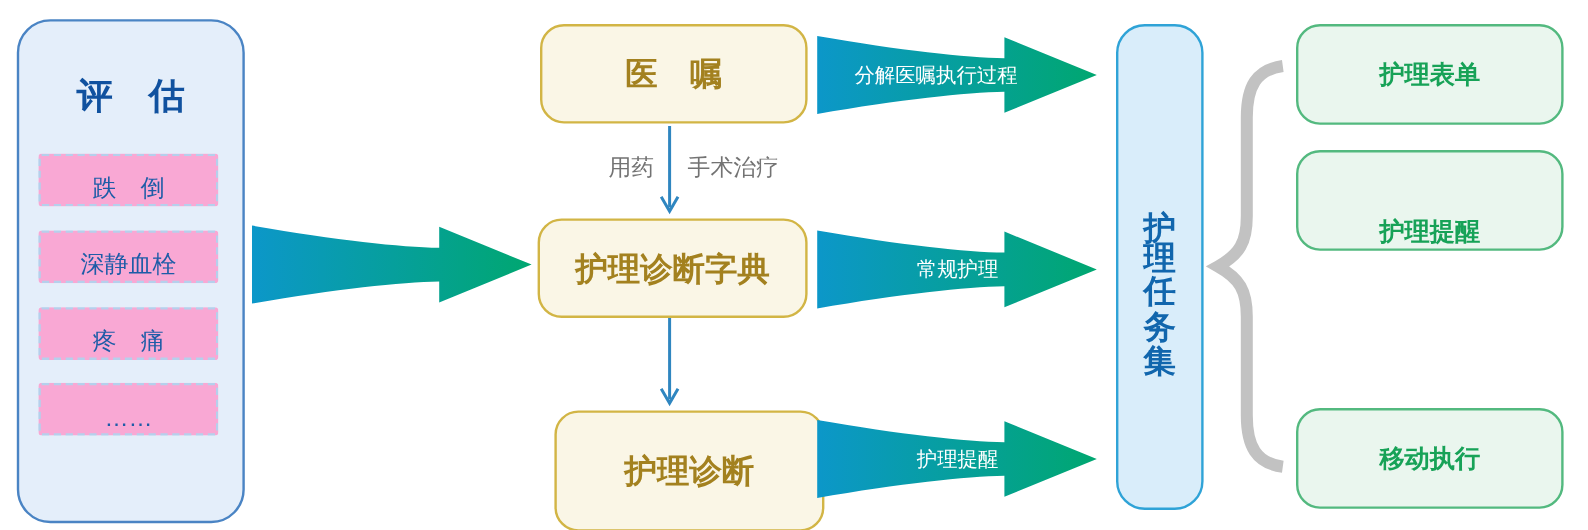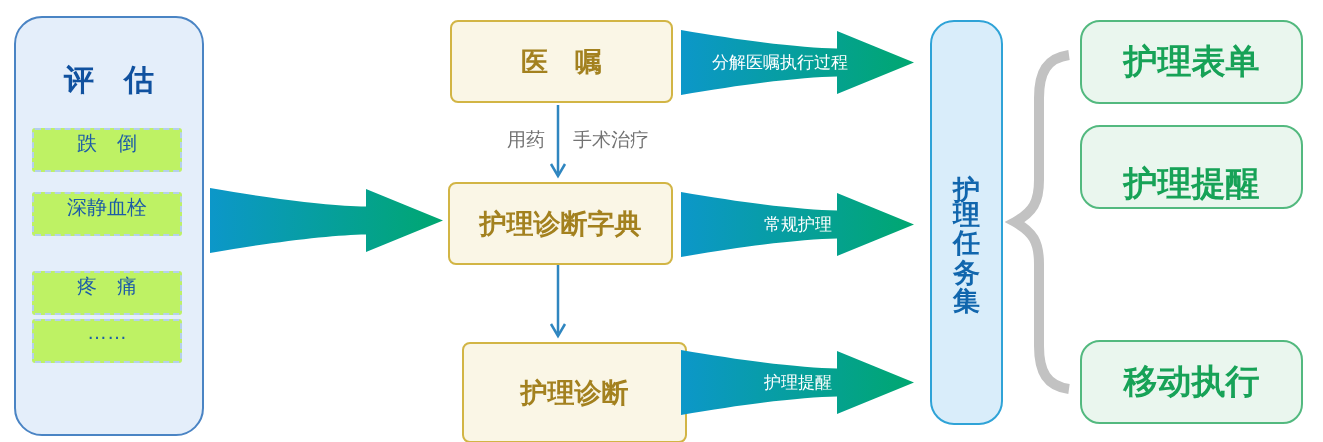--- a/index.html
+++ b/index.html
@@ -14,29 +14,29 @@
     left:14px;top:16px;width:190px;height:420px;
     background:#e4eefa;border:2px solid #4a84c4;border-radius:28px;
     box-sizing:border-box;
   }
   .assess-title{
     position:absolute;top:42px;left:0;width:100%;text-align:center;
     font-size:30px;font-weight:bold;color:#10519f;
   }
   .assess-item{
     position:absolute;left:16px;width:150px;height:44px;
-    background:#bef264;border:2px dashed #b5d0ec;border-radius:3px;
-    box-sizing:border-box;display:flex;align-items:flex-start;justify-content:center;
+    background:#f9a8d4;border:2px dashed #b5d0ec;border-radius:3px;
+    box-sizing:border-box;display:flex;align-items:flex-end;justify-content:center;
     font-size:20px;color:#1d5ca7;
   }
-  .ai-0{top:110px;} .ai-1{top:174px;} .ai-2{top:238px;margin-top:15px;} .ai-3{top:301px;}
+  .ai-0{top:110px;} .ai-1{top:174px;} .ai-2{top:238px;} .ai-3{top:301px;}
 
   
   .flow-node{
-    background:#faf6e6;border:2px solid #d2b545;border-radius:8px;
+    background:#faf6e6;border:2px solid #d2b545;border-radius:20px;
     box-sizing:border-box;display:flex;align-items:center;justify-content:center;
     font-size:27px;font-weight:bold;color:#a3811f;
   }
   .fn-1{left:450px;top:20px;width:223px;height:83px;}
   .fn-2{left:448px;top:182px;width:225px;height:83px;}
   .fn-3{left:462px;top:342px;width:225px;height:101px;}
 
   .split-label{font-size:19px;color:#737373;}
   .sl-left{left:470px;top:127px;width:75px;text-align:right;}
   .sl-right{left:573px;top:127px;}
@@ -64,21 +64,21 @@
   .task-title{
     writing-mode:vertical-rl;text-orientation:upright;
     letter-spacing:1.05em;font-size:27px;font-weight:bold;color:#1166ad;
   }
 
   
   .out-box{
     left:1080px;width:223px;height:84px;
     background:#eaf6ee;border:2px solid #53b97f;border-radius:20px;
     box-sizing:border-box;display:flex;align-items:center;justify-content:center;
-    font-size:34px;font-weight:bold;color:#17a257;
+    font-size:21px;font-weight:bold;color:#17a257;
   }
   .ob-0{top:20px;} .ob-1{top:125px;align-items:flex-end;} .ob-2{top:233px;} .ob-3{top:340px;}
 </style>
 </head>
 <body>
 
 <div id="canvas">
 
   <div class="abs assess-panel">
     <div class="assess-title">评　估</div>

